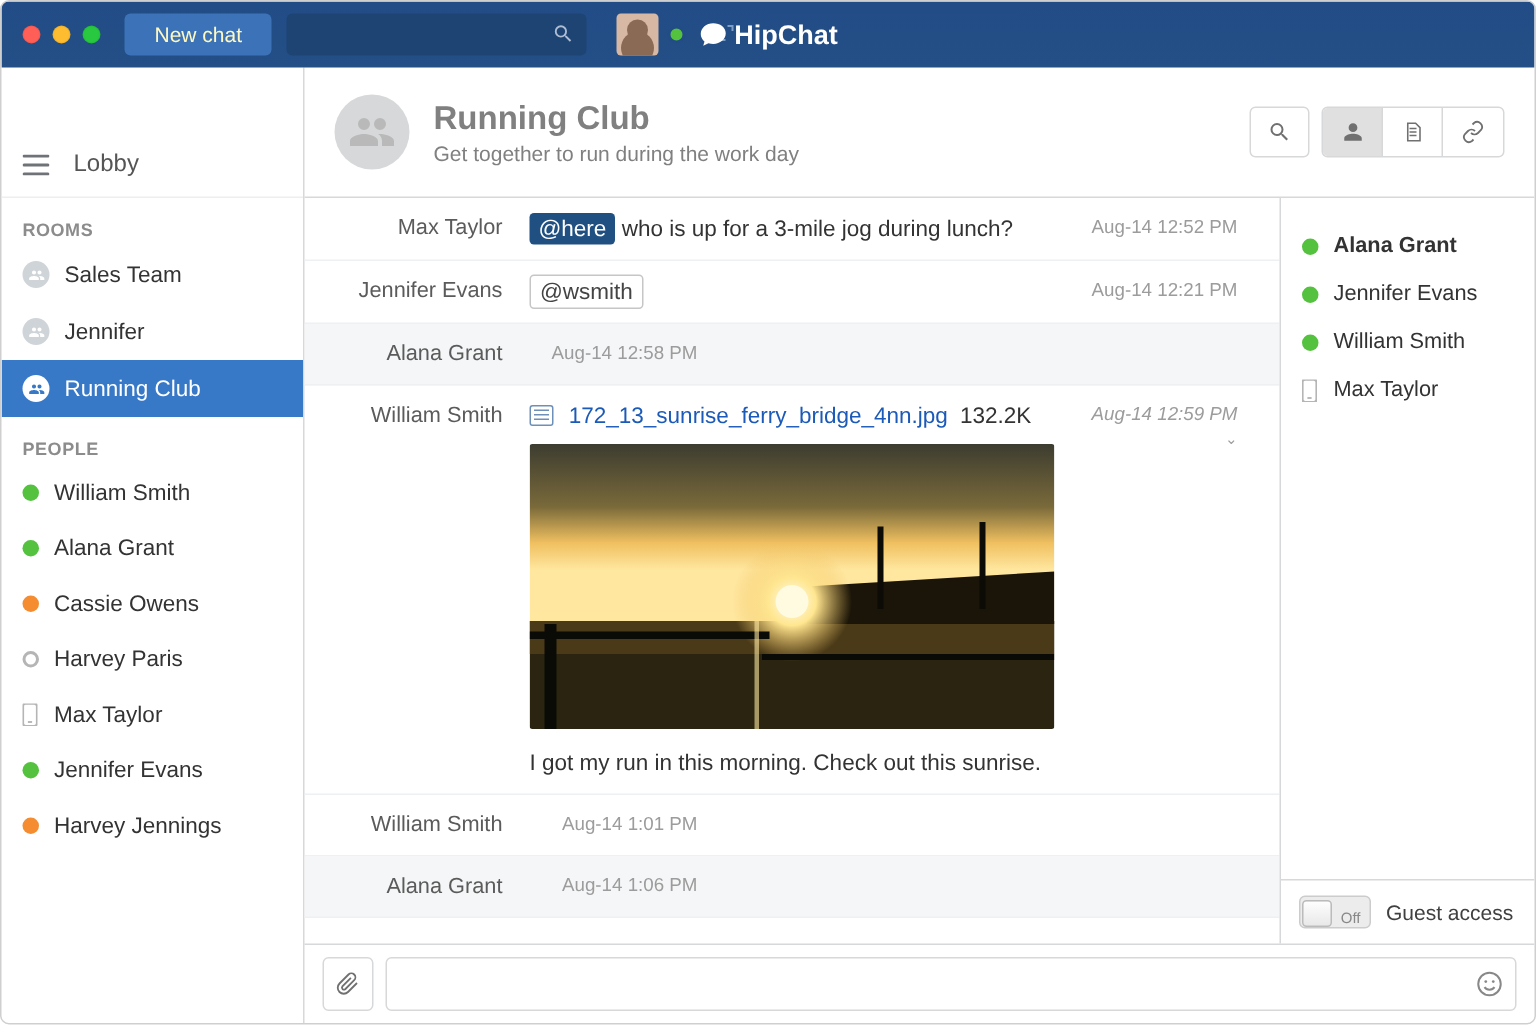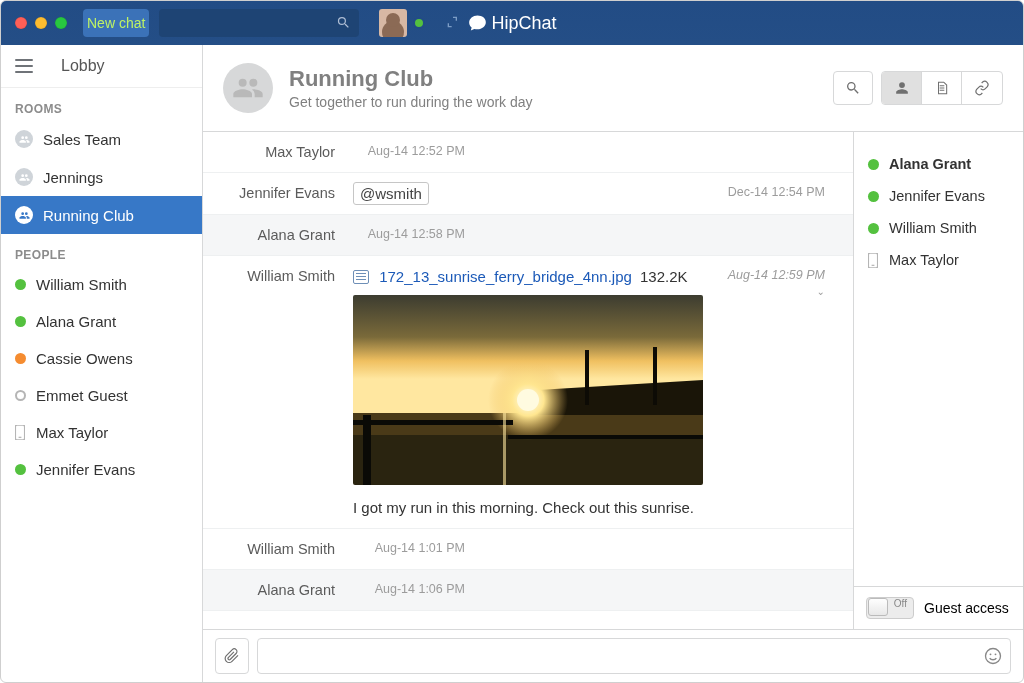--- a/index.html
+++ b/index.html
@@ -43,30 +43,30 @@
     position: relative;
   }
   .traffic-lights { display: flex; gap: 8px; }
   .tl { width: 12px; height: 12px; border-radius: 50%; box-shadow: inset 0 0 1px rgba(0,0,0,.3); }
   .tl.red { background: #ff5f57; }
   .tl.yellow { background: #febc30; }
   .tl.green { background: #28c840; }
   .newchat-btn {
     margin-left: 6px;
     background: #3b72b8;
-    color: #bef264;
+    color: #fef9c3;
     border: none;
     border-radius: 4px;
-    padding: 6px 4px;
+    padding: 6px 20px;
     font-size: 14px;
     cursor: pointer;
   }
   .brand {
     position: absolute; left: 50%; transform: translateX(-50%);
-    color: #fff; font-size: 18px; font-weight: 400; display: flex; align-items: center; gap: 4px;
+    color: #fff; font-size: 18px; font-weight: 700; display: flex; align-items: center; gap: 4px;
   }
   .brand svg { fill: #fff; }
   .top-search {
     margin-left: auto;
     background: #1e4474;
     border: none;
     border-radius: 4px;
     width: 200px;
     height: 28px;
     padding: 0 30px 0 10px;
@@ -80,24 +80,25 @@
   .expand-icon { margin-left: 10px; cursor:pointer; }
 
   
   .main { display:flex; height: calc(100% - 44px); }
   .sidebar {
     width: 202px; flex: 0 0 202px;
     border-right: 1px solid var(--grey-border);
     overflow-y: auto;
   }
   .lobby-row {
-    display:flex; align-items:center; gap:28px;
+    display:flex; align-items:center; gap:16px;
     padding: 12px 14px; font-size:16px; color:#555;
     border-bottom: 1px solid #eee;
     cursor:pointer;
+    margin-top:44px;
   }
   .hamburger svg { display:block; }
   .section-head {
     padding: 14px 14px 4px;
     font-size: 12px; font-weight: 700; letter-spacing: .03em;
     color: var(--grey-header);
   }
   .sb-item {
     display:flex; align-items:center; gap:10px;
     padding: 10px 14px; font-size:15px; color:#333;
@@ -156,24 +157,24 @@
   .compose-input-wrap{flex:1;position:relative;}
   .compose-input{width:100%;height:36px;border:1px solid var(--grey-border);border-radius:4px;padding:0 36px 0 10px;font-size:14px;}
   .smile-btn{position:absolute;right:8px;top:8px;cursor:pointer;}
 
   
   .rightpanel{width:170px;flex:0 0 170px;border-left:1px solid var(--grey-border);display:flex;flex-direction:column;}
   .participants{flex:1;padding:16px 14px;}
   .p-item{display:flex;align-items:center;gap:10px;padding:8px 0;font-size:14.5px;color:#333;}
   .p-item.bold{font-weight:700;}
   .guest{display:flex;align-items:center;gap:10px;border-top:1px solid var(--grey-border);padding:10px 12px;}
-  .toggle{width:48px;height:22px;background:#ececec;border:1px solid #ccc;border-radius:4px;position:relative;display:flex;align-items:flex-start;cursor:pointer;}
+  .toggle{width:48px;height:22px;background:#ececec;border:1px solid #ccc;border-radius:4px;position:relative;display:flex;align-items:flex-end;cursor:pointer;}
   .toggle .knob{width:20px;height:18px;background:linear-gradient(#fefefe,#e8e8e8);border:1px solid #bbb;border-radius:3px;margin-left:1px;}
   .toggle .lbl{position:absolute;right:6px;font-size:10px;color:#888;}
-  .guest-text{color:#000000;}
+  .guest-text{color:#404040;}
 </style>
 </head>
 <body>
 
 <div class="topbar">
   <div class="traffic-lights">
     <span class="tl red"></span>
     <span class="tl yellow"></span>
     <span class="tl green"></span>
   </div>
@@ -223,21 +224,21 @@
           </svg>
         </span>
       <span>Sales Team</span>
     </div>
     <div class="sb-item">
       <span class="sb-icon-wrap">
           <svg viewBox="0 0 24 24">
             <path d="M16 11a3 3 0 10-3-3 3 3 0 003 3zm-8 0a3 3 0 10-3-3 3 3 0 003 3zm0 2c-2.33 0-7 1.17-7 3.5V19h14v-2.5C15 14.17 10.33 13 8 13zm8 0c-.29 0-.62 0-.97.05A4.22 4.22 0 0117 16.5V19h6v-2.5c0-2.33-4.67-3.5-7-3.5z"></path>
           </svg>
         </span>
-      <span>Jennings</span>
+      <span>Jennifer</span>
     </div>
     <div class="sb-item selected">
       <span class="sb-icon-wrap">
           <svg viewBox="0 0 24 24">
             <path d="M16 11a3 3 0 10-3-3 3 3 0 003 3zm-8 0a3 3 0 10-3-3 3 3 0 003 3zm0 2c-2.33 0-7 1.17-7 3.5V19h14v-2.5C15 14.17 10.33 13 8 13zm8 0c-.29 0-.62 0-.97.05A4.22 4.22 0 0117 16.5V19h6v-2.5c0-2.33-4.67-3.5-7-3.5z"></path>
           </svg>
         </span>
       <span>Running Club</span>
     </div>
 
@@ -249,32 +250,36 @@
     <div class="sb-item">
         <span class="presence green"></span>
         <span>Alana Grant</span>
       </div>
     <div class="sb-item">
         <span class="presence orange"></span>
         <span>Cassie Owens</span>
       </div>
     <div class="sb-item">
         <span class="presence grey"></span>
-        <span>Emmet Guest</span>
+        <span>Harvey Paris</span>
       </div>
     <div class="sb-item">
         <span class="presence mobile"><svg width="10" height="15" viewBox="0 0 10 16">
             <rect x="0" y="0" width="10" height="16" rx="2" fill="none" stroke="#b5b5b5" stroke-width="1.6"></rect>
             <rect x="3.5" y="12.5" width="3" height="1.3" fill="#b5b5b5"></rect>
           </svg></span>
         <span>Max Taylor</span>
       </div>
     <div class="sb-item">
         <span class="presence green"></span>
         <span>Jennifer Evans</span>
+      </div>
+    <div class="sb-item">
+        <span class="presence orange"></span>
+        <span>Harvey Jennings</span>
       </div>
   </aside>
 
   <section class="center">
     <header class="room-header">
       <span class="room-avatar">
         <svg width="32" height="32" viewBox="0 0 24 24">
             <path d="M16 11a3 3 0 10-3-3 3 3 0 003 3zm-8 0a3 3 0 10-3-3 3 3 0 003 3zm0 2c-2.33 0-7 1.17-7 3.5V19h14v-2.5C15 14.17 10.33 13 8 13zm8 0c-.29 0-.62 0-.97.05A4.22 4.22 0 0117 16.5V19h6v-2.5c0-2.33-4.67-3.5-7-3.5z"></path>
           </svg>
       </span>
@@ -306,29 +311,32 @@
             </span>
         </span>
       </div>
     </header>
 
     <div style="display:flex;flex:1;min-height:0;">
     <div class="messages" style="flex:1;">
 
       <div class="msg">
         <div class="author">Max Taylor</div>
+        <div class="content">
+          <span class="mention">@here</span><span> who is up for a 3-mile jog during lunch?</span>
+        </div>
         <div class="ts">Aug-14 12:52 PM</div>
       </div>
 
       <div class="msg">
         <div class="author">Jennifer Evans</div>
         <div class="content">
           <span class="mention-plain">@wsmith</span>
         </div>
-        <div class="ts">Dec-14 12:54 PM</div>
+        <div class="ts">Aug-14 12:21 PM</div>
       </div>
 
       <div class="msg alt">
         <div class="author">Alana Grant</div>
         <div class="ts">Aug-14 12:58 PM</div>
       </div>
 
       <div class="msg">
         <div class="author">William Smith</div>
         <div class="content">

